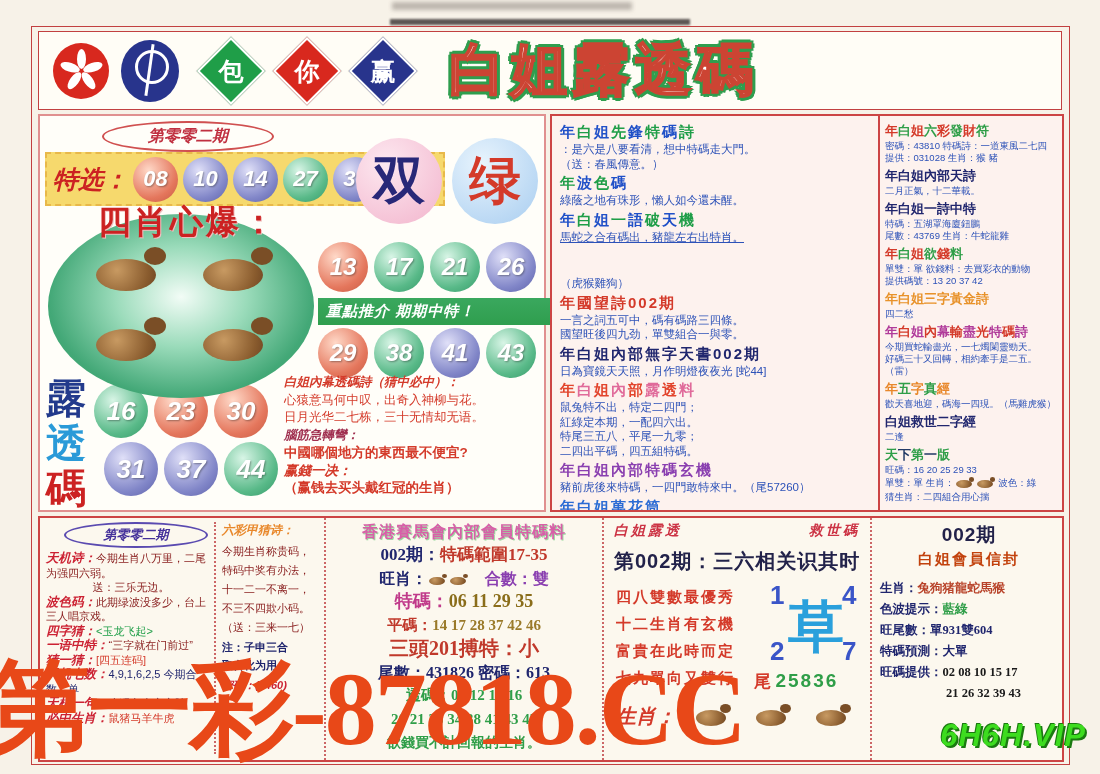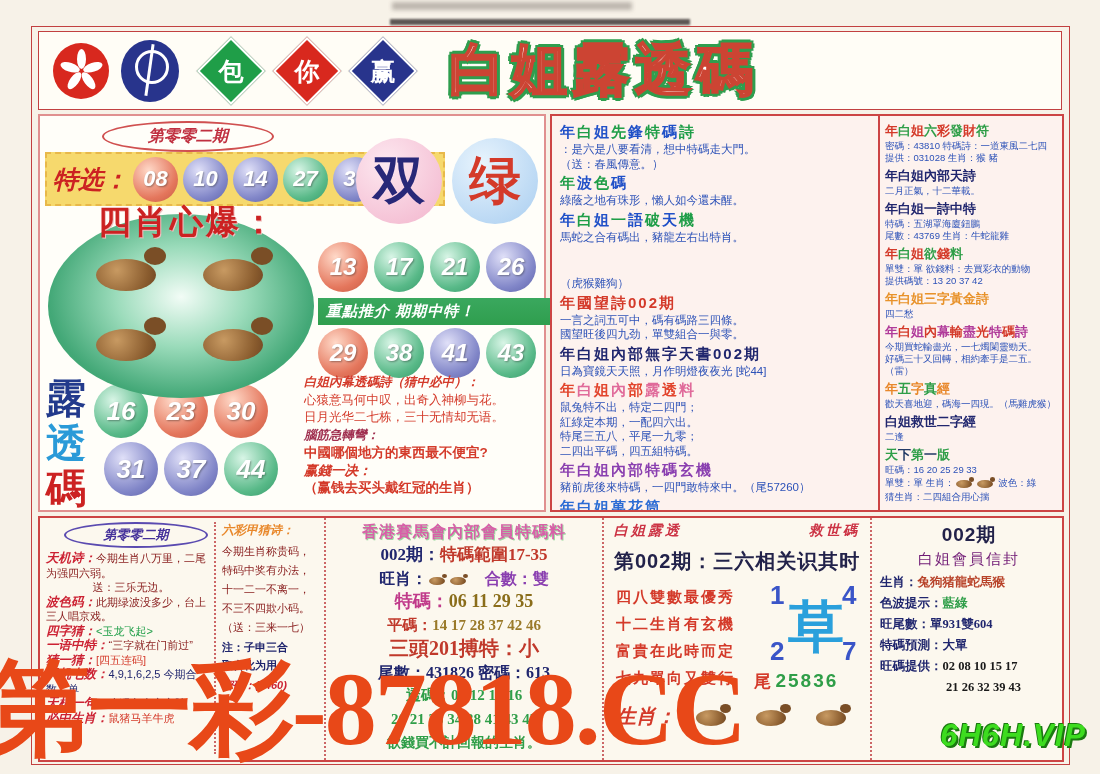--- a/index.html
+++ b/index.html
@@ -59,21 +59,21 @@
   .animal{position:relative;display:inline-block;width:8em;height:5.6em;vertical-align:middle;}
   .abody{position:absolute;left:.8em;top:1.6em;width:6em;height:3.2em;border-radius:50%;
         background:radial-gradient(circle at 35% 35%,#c89a62,#8a5c2e 70%,#6e4522);}
   .ahead{position:absolute;right:.2em;top:.4em;width:2.2em;height:1.8em;border-radius:50%;background:#7a4e26;}
   .green-ellipse .animal{font-size:10px;}
   .row1{left:278px;top:126px;} .row2{left:278px;top:212px;}
   .promo{position:absolute;left:278px;top:182px;width:226px;background:linear-gradient(#3aa85e,#2f9e4e);color:#fff;
         font-weight:bold;font-style:italic;font-size:15px;padding:4px 0 4px 8px;letter-spacing:1px;}
   .vert{position:absolute;left:6px;top:260px;display:flex;flex-direction:column;line-height:45px;font-size:40px;font-weight:900;}
   .row3{left:54px;top:268px;} .row4{left:64px;top:326px;}
-  .poem{position:absolute;left:264px;top:258px;width:246px;color:#d43a2a;font-size:12.5px;line-height:17.5px;}
+  .poem{position:absolute;left:244px;top:258px;width:246px;color:#d43a2a;font-size:12.5px;line-height:17.5px;}
   .poem .pt{font-weight:bold;font-style:italic;}
   .poem .rt{font-weight:bold;font-style:italic;color:#a03050;}
   .poem .big{font-size:13.5px;font-weight:bold;}
 
   
   .mp{position:absolute;left:550px;top:114px;width:330px;height:398px;background:#fdf2ee;border:2px solid #cc4444;
       padding:4px 8px;box-sizing:border-box;overflow:hidden;}
   .rp{position:absolute;left:878px;top:114px;width:186px;height:398px;background:#fdf2ee;border:2px solid #cc4444;
       padding:3px 5px;box-sizing:border-box;overflow:hidden;}
   .sec-title{font-weight:900;font-size:15px;letter-spacing:2px;margin-top:3px;white-space:nowrap;}
@@ -109,21 +109,21 @@
   .b3 .bigchar{position:absolute;left:184px;top:72px;color:#2aa0dc;font-size:56px;font-weight:900;}
   .b3 .tail{position:absolute;left:150px;top:152px;white-space:nowrap;}
   .b3 .tail .tl{color:#d43a2a;font-weight:bold;font-size:17px;}
   .b3 .tail .tn{color:#2f9e48;font-weight:bold;font-size:19px;letter-spacing:2px;}
   .b3 .sx{position:absolute;left:12px;top:184px;display:flex;align-items:center;gap:16px;}
   .b3 .sxl{color:#d43a2a;font-weight:900;font-style:italic;font-size:20px;font-family:"Liberation Serif","DejaVu Serif",serif;}
   .b3 .sx .animal{font-size:5px;}
   .b4{position:absolute;left:830px;top:0;width:196px;height:242px;border-left:2px dotted #cc6666;box-sizing:border-box;
       padding:4px 8px;text-align:center;}
   .b4 .issue{color:#22224a;font-weight:900;font-size:19px;letter-spacing:1px;}
-  .b4 .t{color:#701a75;font-weight:400;font-size:15px;letter-spacing:2px;margin:2px 0 3px;}
+  .b4 .t{color:#c2410c;font-weight:700;font-size:15px;letter-spacing:2px;margin:2px 0 9px;}
   .b4 .lrow{text-align:left;font-size:12.5px;line-height:21px;font-weight:bold;
       font-family:"Liberation Serif","DejaVu Serif",serif;}
   .b4 .lbl{color:#20266e;}
 
   
   .wm-main{position:absolute;left:-14px;top:640px;font-size:104px;font-weight:900;color:#e84818;letter-spacing:-2px;
       z-index:60;white-space:nowrap;font-family:"Liberation Serif","DejaVu Serif",serif;}
   .wm-corner{position:absolute;right:14px;top:718px;font-size:31px;font-weight:900;font-style:italic;color:#3ddc1f;
       z-index:60;letter-spacing:1px;text-shadow:2px 2px 0 #1a7a10,-1px -1px 0 #1a7a10;}
 </style>
@@ -237,21 +237,21 @@
         <div class="sec-title"><span style="color: rgb(32, 80, 200);">年</span><span style="color: rgb(31, 158, 72);">白</span><span style="color: rgb(32, 80, 200);">姐</span><span style="color: rgb(31, 158, 72);">先</span><span style="color: rgb(32, 80, 200);">鋒</span><span style="color: rgb(31, 158, 72);">特</span><span style="color: rgb(32, 80, 200);">碼</span><span style="color: rgb(31, 158, 72);">詩</span></div>
         <div class="sec-line" style="color: rgb(45, 82, 184);">：是六是八要看清，想中特碼走大門。</div>
         <div class="sec-line" style="color: rgb(45, 82, 184);">（送：春風傳意。）</div>
       </div>
       <div class="sec">
         <div class="sec-title"><span style="color: rgb(31, 158, 72);">年</span><span style="color: rgb(32, 80, 200);">波</span><span style="color: rgb(31, 158, 72);">色</span><span style="color: rgb(32, 80, 200);">碼</span></div>
         <div class="sec-line" style="color: rgb(45, 82, 184);">綠蔭之地有珠形，懶人如今還未醒。</div>
       </div>
       <div class="sec">
         <div class="sec-title"><span style="color: rgb(32, 80, 200);">年</span><span style="color: rgb(31, 158, 72);">白</span><span style="color: rgb(32, 80, 200);">姐</span><span style="color: rgb(31, 158, 72);">一</span><span style="color: rgb(32, 80, 200);">語</span><span style="color: rgb(31, 158, 72);">破</span><span style="color: rgb(32, 80, 200);">天</span><span style="color: rgb(31, 158, 72);">機</span></div>
-        <div class="sec-line" style="color: rgb(45, 82, 184);">馬蛇之合有碼出，豬龍左右出特肖。</div>
+        <div class="sec-line" style="color: rgb(45, 82, 184); text-decoration: underline;">馬蛇之合有碼出，豬龍左右出特肖。</div>
         <div class="sec-line" style="color: rgb(45, 82, 184); margin-top: 32px;">（虎猴雞狗）</div>
       </div>
       <div class="sec">
         <div class="sec-title"><span style="color: rgb(212, 58, 42);">年</span><span style="color: rgb(212, 58, 42);">國</span><span style="color: rgb(212, 58, 42);">望</span><span style="color: rgb(212, 58, 42);">詩</span><span style="color: rgb(212, 58, 42);">0</span><span style="color: rgb(212, 58, 42);">0</span><span style="color: rgb(212, 58, 42);">2</span><span style="color: rgb(212, 58, 42);">期</span></div>
         <div class="sec-line" style="color: rgb(45, 82, 184);">一言之詞五可中，碼有碼路三四條。</div>
         <div class="sec-line" style="color: rgb(45, 82, 184);">國望旺後四九劲，單雙組合一與零。</div>
       </div>
       <div class="sec">
         <div class="sec-title"><span style="color: rgb(32, 38, 110);">年</span><span style="color: rgb(32, 38, 110);">白</span><span style="color: rgb(32, 38, 110);">姐</span><span style="color: rgb(32, 38, 110);">內</span><span style="color: rgb(32, 38, 110);">部</span><span style="color: rgb(32, 38, 110);">無</span><span style="color: rgb(32, 38, 110);">字</span><span style="color: rgb(32, 38, 110);">天</span><span style="color: rgb(32, 38, 110);">書</span><span style="color: rgb(32, 38, 110);">0</span><span style="color: rgb(32, 38, 110);">0</span><span style="color: rgb(32, 38, 110);">2</span><span style="color: rgb(32, 38, 110);">期</span></div>
         <div class="sec-line" style="color: rgb(45, 82, 184);">日為寶鏡天天照，月作明燈夜夜光 [蛇44]</div>

